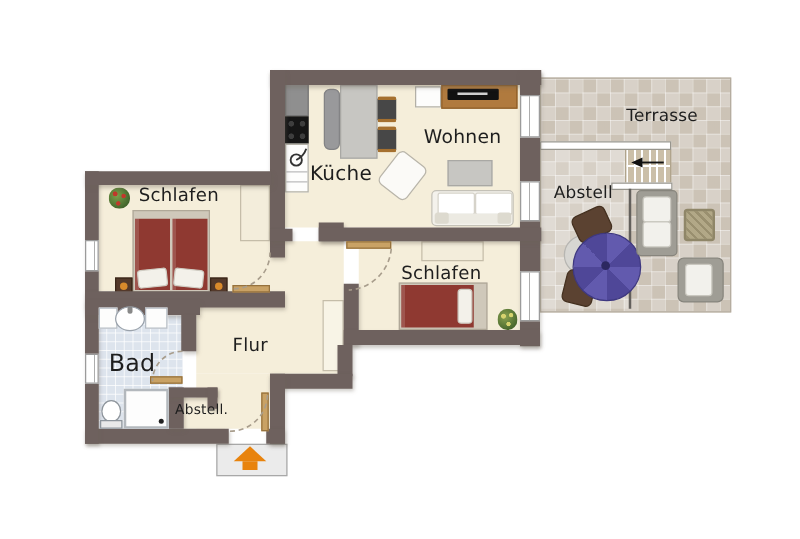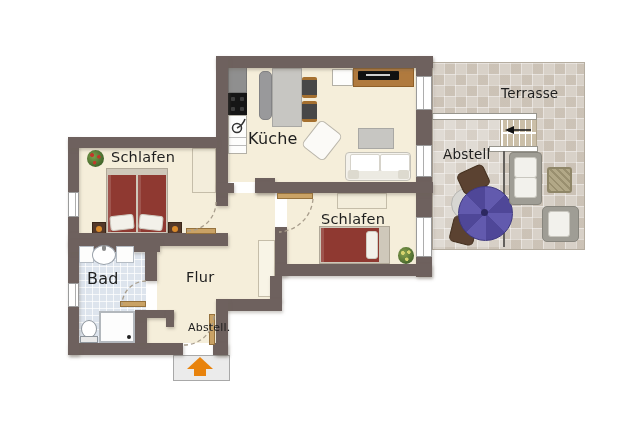--- a/index.html
+++ b/index.html
@@ -190,20 +190,21 @@
       <polygon points="505,130 514,126 514,134" fill="#111"></polygon>
     </g>
     <g fill="none" stroke="#333" stroke-width="1.5">
       <circle cx="237" cy="128" r="4.5"></circle>
       <path d="M237,128 q6,-3 8,-9"></path>
     </g>
   </svg>
 
   <div class="lbl" style="left:111px;top:149px;font-size:14.5px;">Schlafen</div>
   <div class="lbl" style="left:248px;top:129px;font-size:16px;">Küche</div>
+  <div class="lbl" style="left:339px;top:100px;font-size:15px;">Wohnen</div>
   <div class="lbl" style="left:321px;top:211px;font-size:14.5px;">Schlafen</div>
-  <div class="lbl" style="left:87px;top:269px;font-size:16px;">Bad</div>
+  <div class="lbl" style="left:87px;top:280px;font-size:19px;">Bad</div>
   <div class="lbl" style="left:186px;top:269px;font-size:14.5px;">Flur</div>
-  <div class="lbl" style="left:140px;top:321px;font-size:11px;margin-left:48px;">Abstell.</div>
+  <div class="lbl" style="left:140px;top:321px;font-size:11px;">Abstell.</div>
   <div class="lbl" style="left:443px;top:146px;font-size:13.5px;">Abstell</div>
   <div class="lbl" style="left:501px;top:85px;font-size:13.5px;">Terrasse</div>
 
 </div>
 
 </body></html>

